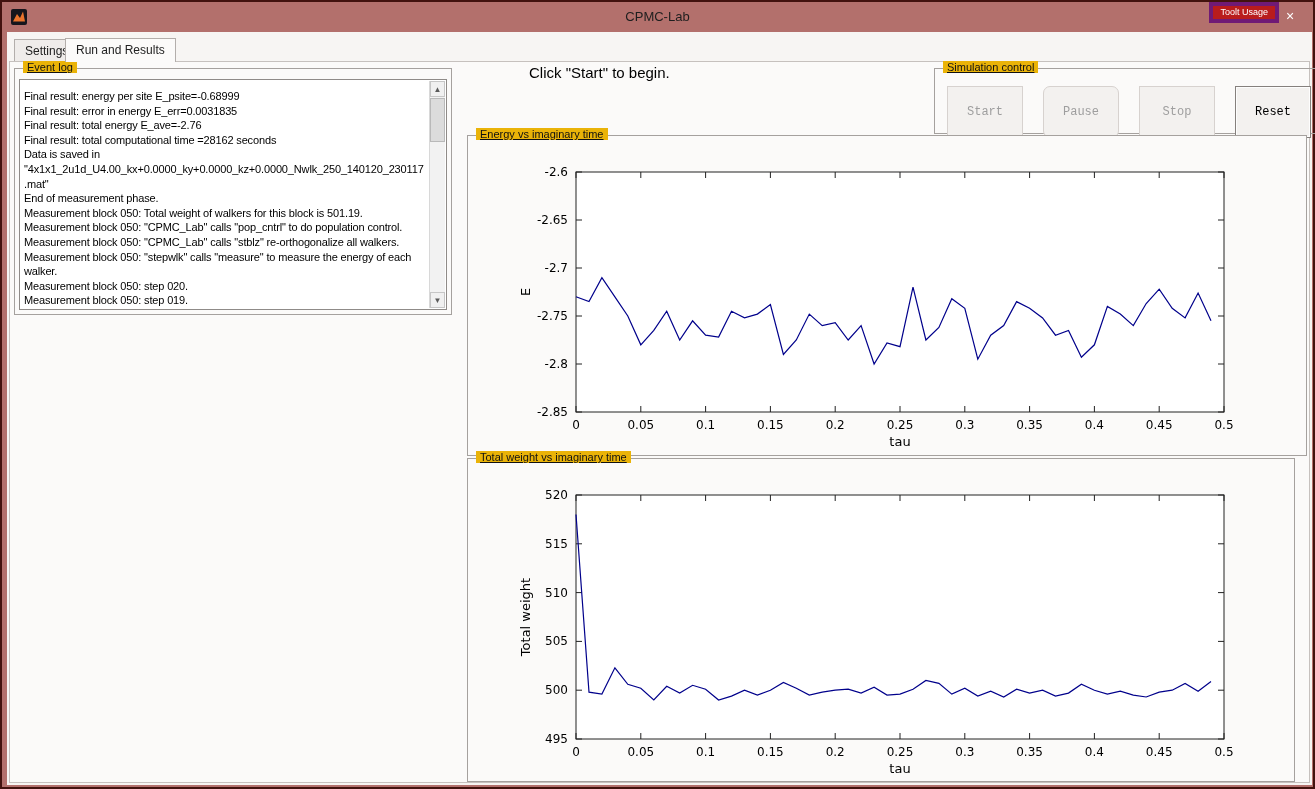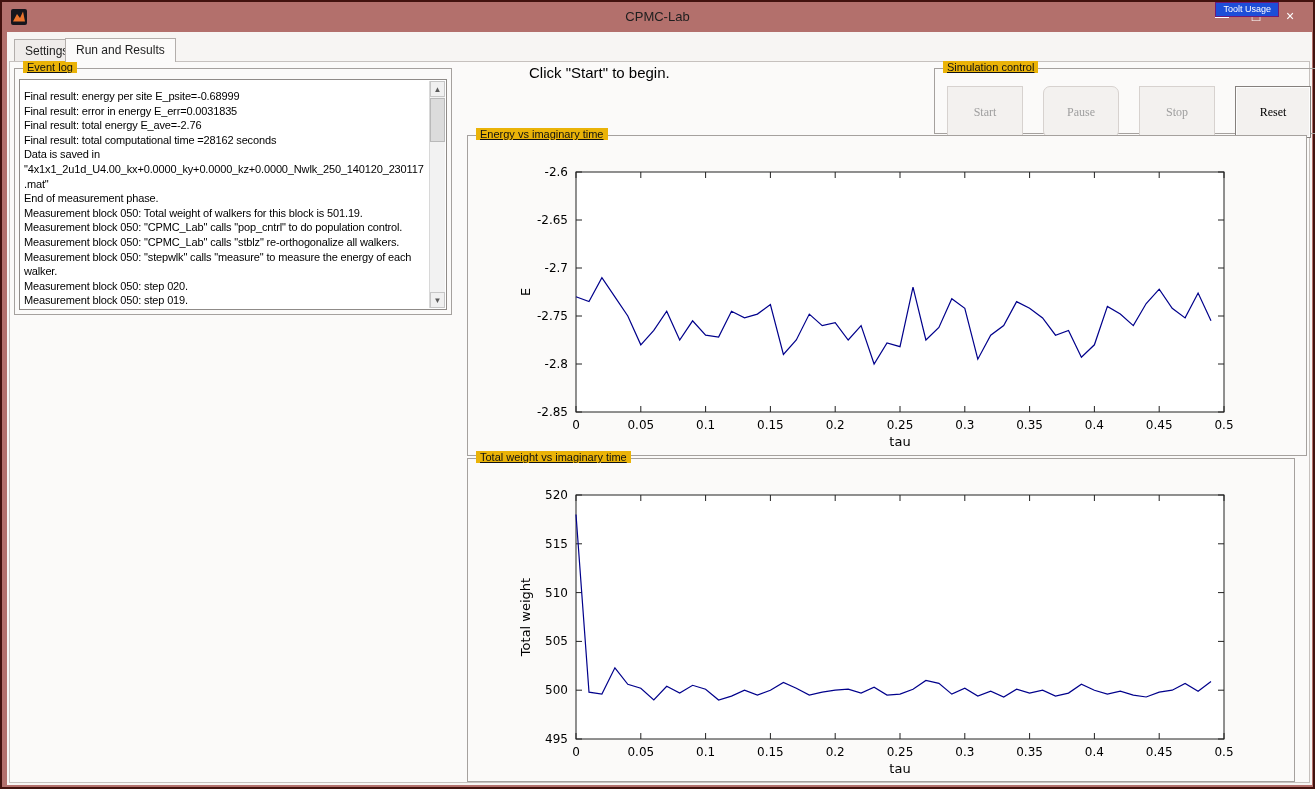--- a/index.html
+++ b/index.html
@@ -7,21 +7,21 @@
   body { font-family:"Liberation Sans", sans-serif; background:#fff; position:relative; }
 
   .window { position:absolute; inset:0; background:#b3706c; border:2px solid #42120e; }
 
   
   .titlebar { position:absolute; top:0; left:0; right:0; height:30px; }
   .app-icon { position:absolute; left:9px; top:7px; width:16px; height:16px; }
   .win-title { width:100%; text-align:center; line-height:30px; font-size:13px; color:#1e1e1e; }
   .win-controls { position:absolute; right:16px; top:7px; display:flex; gap:20px; color:#fff; font-size:14px; line-height:14px; }
   .wc { cursor:default; width:14px; text-align:center; }
-  .tooltip { position:absolute; right:34px; top:0; background:#1d4ed8; border:1px solid #701a75; color:#fff; font-size:9px; padding:1px 7px 2px; white-space:nowrap; }
+  .tooltip { position:absolute; right:34px; top:0; background:#b91c1c; border:4px solid #701a75; color:#fff; font-size:9px; padding:1px 7px 2px; white-space:nowrap; }
 
   
   .content { position:absolute; left:5px; top:30px; width:1305px; height:753px; background:#f7f5f3; }
   .tab-panel { position:absolute; left:2px; top:29px; right:2px; bottom:2px; background:#fbfaf9; border:1px solid #c6c1be; }
   .tab { position:absolute; top:7px; height:22px; font-size:12px; padding:4px 10px 0; background:#efecea; border:1px solid #b3aeab; border-bottom:none; color:#222; z-index:1; }
   .tab.active { background:#fbfaf9; height:24px; top:6px; z-index:3; }
   #tab-settings { left:7px; }
   #tab-run { left:58px; }
 
   
@@ -37,21 +37,21 @@
   .vs-btn { position:absolute; left:0; right:0; height:16px; background:#f0f0f0; border:1px solid #c6c6c6; font-size:8px; color:#5a5a5a; text-align:center; line-height:15px; }
   .vs-btn.up { top:0; }
   .vs-btn.down { bottom:0; }
   .vs-thumb { position:absolute; left:0; right:0; top:17px; height:44px; background:#dcdcdc; border:1px solid #b9b9b9; }
 
   
   .status { position:absolute; left:522px; top:32px; font-size:15px; color:#000; }
 
   
   #sim-control-group { left:911px; top:36px; width:389px; height:66px;margin-left:16px; }
-  .simbtn { position:absolute; top:17px; width:76px; height:52px; font-family:Liberation Serif, serif; font-size:12px;
+  .simbtn { position:absolute; top:17px; width:76px; height:52px; font-family:Liberation Mono, monospace; font-size:12px;
             background:#f3f1ef; border:1px solid #85807d; color:#000; box-shadow:inset 0 0 0 1px #fdfdfd; }
   .simbtn.disabled { color:#9e9e9e; border:1px solid #d7d2cf; box-shadow:none; background:#f3f1ef; }
   #btn-start { left:12px; } #btn-pause { left:108px;border-radius:7px; } #btn-stop { left:204px; } #btn-reset { left:300px; }
 
   
   #energy-group { left:460px; top:103px; width:840px; height:321px; background:#fbfaf9; }
   #weight-group { left:460px; top:426px; width:828px; height:324px; background:#fbfaf9;padding-left:22px; }
   .chart-svg { position:absolute; left:0; top:0; }
   .chart-svg text { font-family:"DejaVu Sans", sans-serif; fill:#000; }
   .chart-svg .tick { font-size:12px; }

